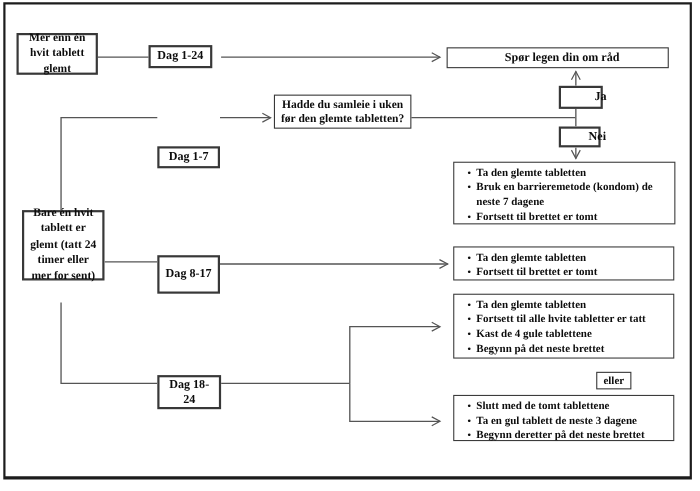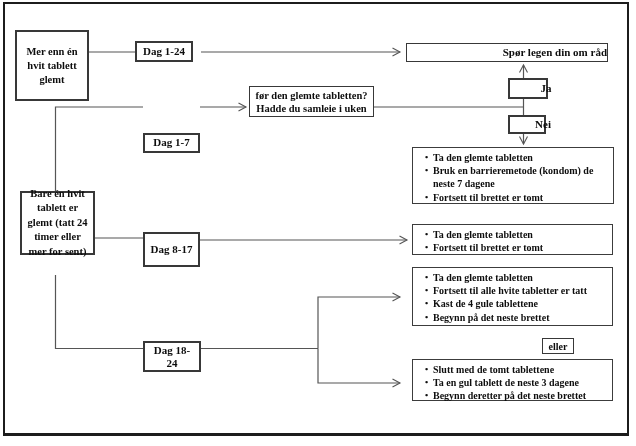--- a/index.html
+++ b/index.html
@@ -18,28 +18,28 @@
     background:transparent;
   }
   svg.connectors{position:absolute;left:0;top:0;width:636px;height:446px;}
   .node{
     position:absolute;box-sizing:border-box;background:#ffffff;
     border:2px solid #383838;
     display:flex;flex-direction:column;align-items:center;justify-content:center;
     text-align:center;font-weight:700;font-size:11px;line-height:13.5px;
   }
   .node .ln{white-space:nowrap;}
-  #node-more{left:15px;top:30px;width:74px;height:71px;line-height:14px;font-size:10.5px;}
+  #node-more{left:15px;top:30px;width:74px;height:38px;line-height:14px;font-size:10.5px;}
   #node-only{left:20px;top:191px;width:75px;height:64px;font-size:10.5px;line-height:14.5px;}
   #node-dag124{left:135px;top:41px;width:58px;height:21px;}
   #node-dag17{left:143px;top:97px;width:57px;height:20px;margin-top:36px;}
   #node-dag817{left:143px;top:232px;width:57px;height:35px;}
   #node-dag1824{left:143px;top:341px;width:58px;height:31px;line-height:13px;}
   #node-question{left:249px;top:86px;width:125px;height:31px;font-size:10.5px;line-height:13px;border-width:1.5px;}
-  #node-ask{left:406px;top:43px;width:202px;height:19px;flex-direction:row;justify-content:flex-end;padding-left:8px;border-width:1.5px;}
+  #node-ask{left:406px;top:43px;width:202px;height:19px;flex-direction:row;justify-content:center;padding-left:8px;border-width:1.5px;}
   #node-ja{left:508px;top:78px;width:19px;height:21px;padding-left:36px;}
   #node-nei{left:508px;top:115px;width:38px;height:19px;padding-left:32px;}
   #node-eller{left:514px;top:338px;width:32px;height:16px;font-size:10px;line-height:11px;border-width:1.5px;margin-left:28px;}
   ul.result{
     position:absolute;box-sizing:border-box;background:#ffffff;
     border:1.5px solid #3c3c3c;
     margin:0;padding:3px 4px 2px 7px;list-style:none;
     font-size:10px;line-height:13.2px;font-weight:700;text-align:left;
   }
   ul.result li{display:flex;align-items:flex-start;}
@@ -104,22 +104,22 @@
 <div class="node" id="node-dag817">
   <div class="ln">Dag 8-17</div>
 </div>
 
 <div class="node" id="node-dag1824">
   <div class="ln">Dag 18-</div>
   <div class="ln">24</div>
 </div>
 
 <div class="node" id="node-question">
+  <div class="ln">Hadde du samleie i uken</div>
   <div class="ln">før den glemte tabletten?</div>
-  <div class="ln">Hadde du samleie i uken</div>
 </div>
 
 <div class="node" id="node-ask">
   <div class="ln">Spør legen din om råd</div>
 </div>
 
 <div class="node" id="node-ja">
   <div class="ln">Ja</div>
 </div>
 

